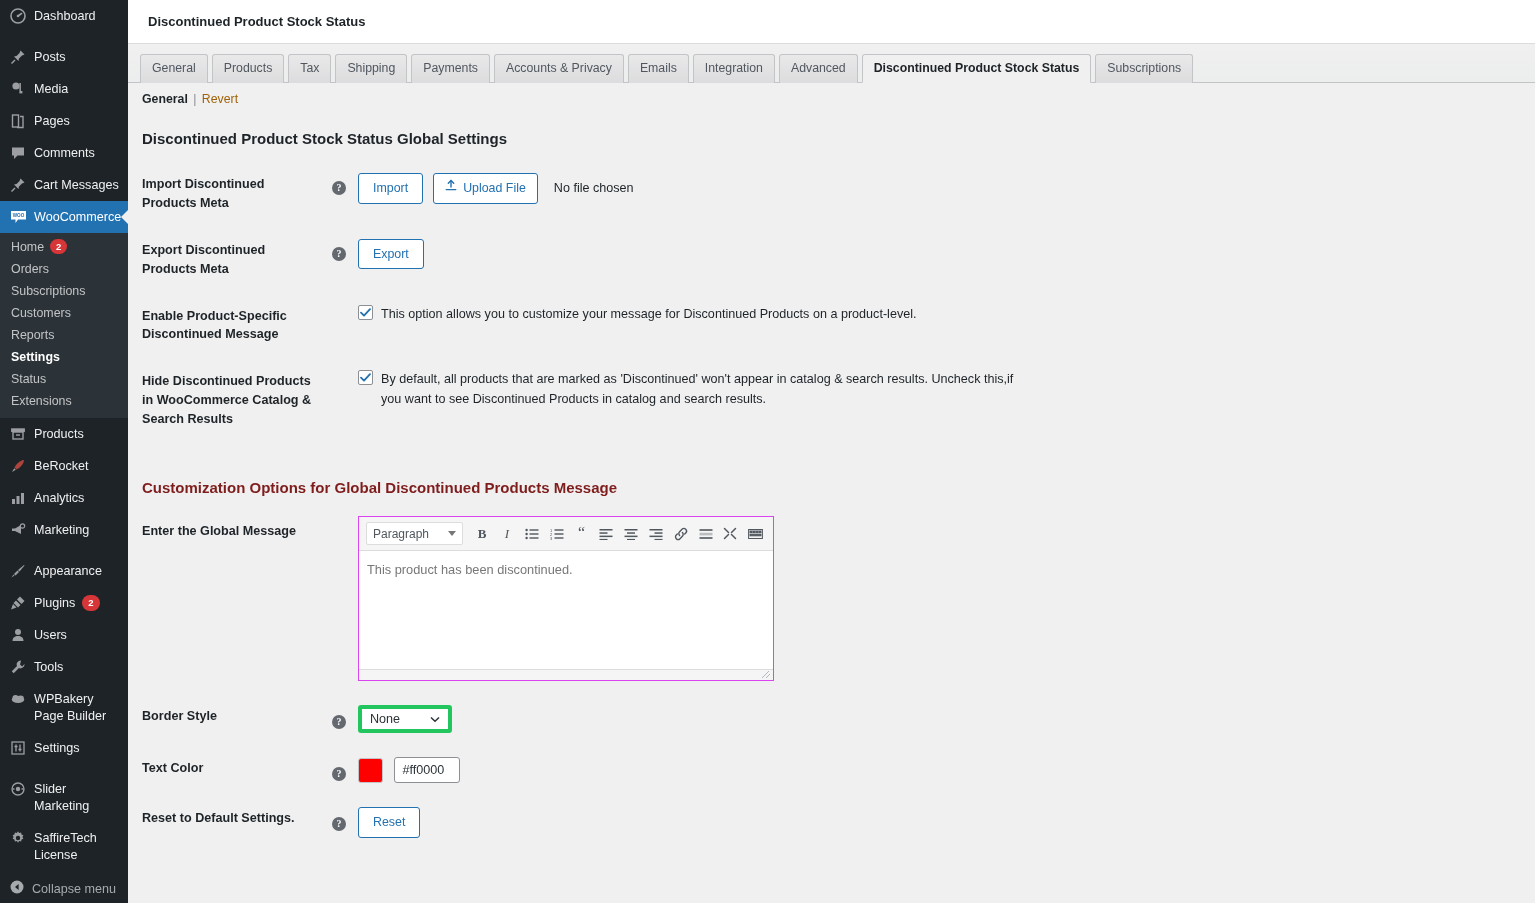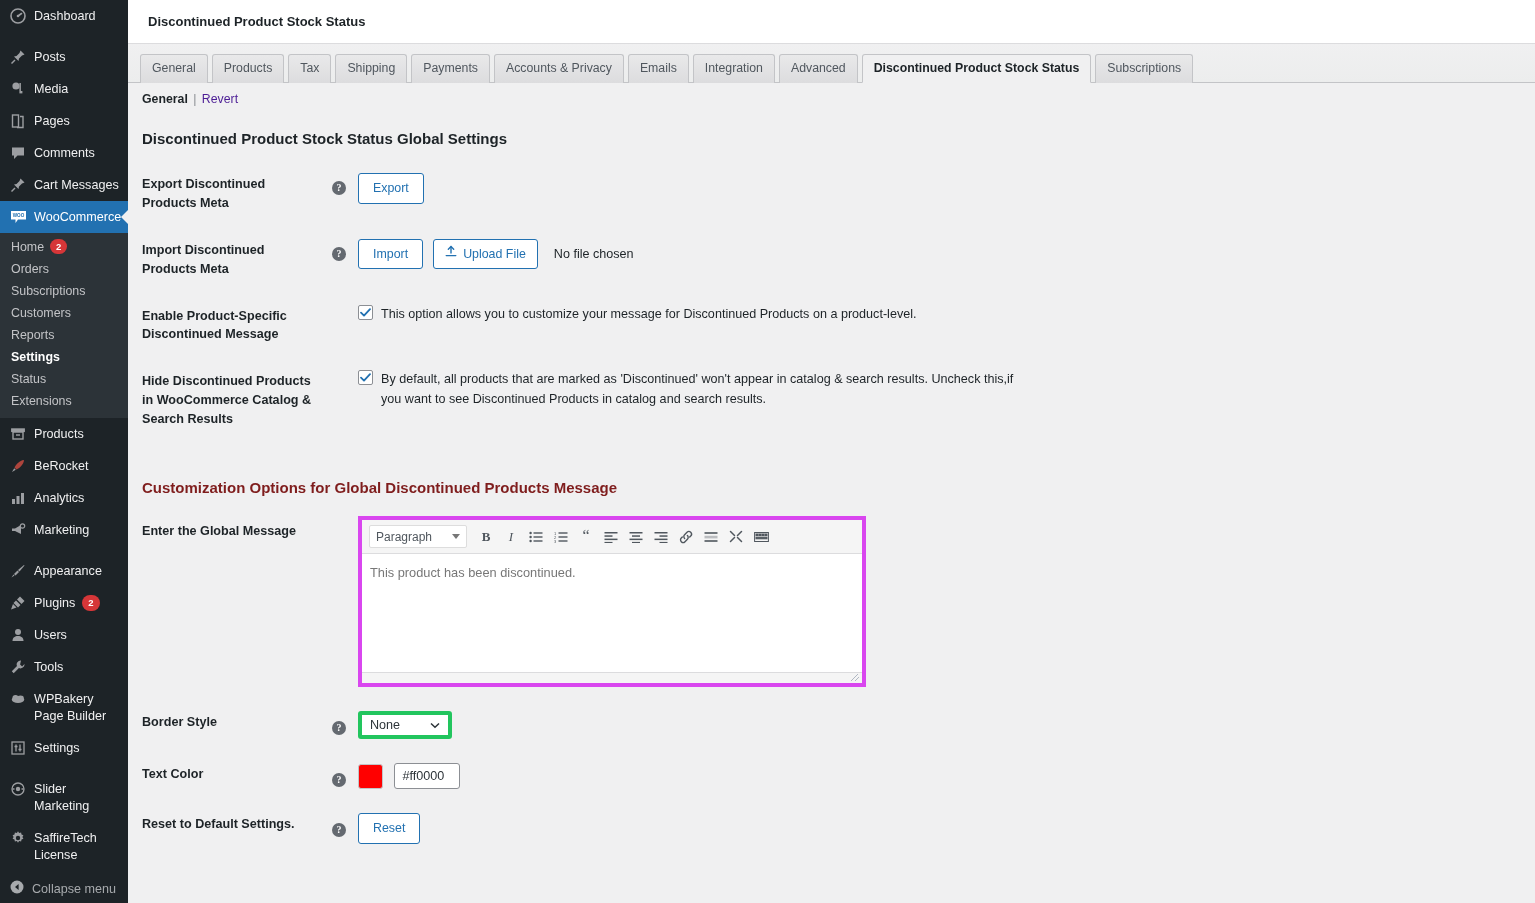--- a/index.html
+++ b/index.html
@@ -86,21 +86,21 @@
   .tab.active {
     background: #f0f0f1; color: #1d2327; font-weight: bold;
     border-bottom: 1px solid #f0f0f1; z-index: 2;
   }
 
   .subnav {
     padding: 9px 0 6px 14px; font-size: 12.3px; color: #1d2327;
   }
   .subnav .cur { font-weight: bold; }
   .subnav .sep { color: #8c8f94; margin: 0 2px; }
-  .subnav a { color: #4c1d95; text-decoration: none; cursor: pointer; }
+  .subnav a { color: #a16207; text-decoration: none; cursor: pointer; }
 
   .content { padding: 0 1px 0 14px; }
   h2.sec {
     font-size: 15px; color: #1d2327; margin: 18px 0 14px 0; font-weight: bold;
   }
   h2.sec2 {
     font-size: 15px; color: #7f1d1d; margin: 36px 0 18px 0; font-weight: bold;
   }
 
   table.form { border-collapse: collapse; width: 100%; }
@@ -142,21 +142,21 @@
     border-radius: 2px; display: inline-flex;
     align-items: center; justify-content: center;
     cursor: pointer; margin-right: 8px;
   }
   .cb svg { display: block; }
   .cbrow { display: flex; align-items: flex-start; }
   .cbtext { font-size: 12.6px; color: #1d2327; line-height: 1.55; max-width: 640px; }
 
   
   .editor {
-    width: 508px; border: 4px solid #d946ef; background: #c2410c;
+    width: 416px; border: 1px solid #d946ef; background: #c2410c;
   }
   .editor-toolbar {
     background: #f5f5f5; border-bottom: 1px solid #dcdcde;
     padding: 5px 7px; display: flex; align-items: center; gap: 3px;
   }
   .fmt-select {
     width: 98px; height: 23px; font-size: 12px;
     border: 1px solid #ddd; background: #fff; color: #50575e;
     border-radius: 2px; padding: 0 6px;
     display: flex; align-items: center; justify-content: space-between;
@@ -481,45 +481,45 @@
       <a>Revert</a>
     </div>
 
     <div class="content">
 
       <h2 class="sec">Discontinued Product Stock Status Global Settings</h2>
 
       <table class="form">
         <tbody>
             <tr>
-          <td class="th">Export Discontinued Products Meta</td>
-          <td class="help"><span class="qm">?</span></td>
-          <td class="fld">
-            <button class="btn-outline">Export</button>
-          </td>
-        </tr>
-
-        <tr>
           <td class="th">Import Discontinued Products Meta</td>
           <td class="help"><span class="qm">?</span></td>
           <td class="fld">
             <div class="inline-row">
               <button class="btn-outline">Import</button>
               <button class="btn-upload" style="margin-left:10px">
                 <span>
                   <svg width="12" height="13" viewBox="0 0 12 13" fill="none" stroke="#2271b1" stroke-width="1.4" stroke-linecap="round">
                         <path d="M6 8 V1.8"></path>
                         <path d="M3.3 4.3 L6 1.6 L8.7 4.3"></path>
                         <path d="M1.2 10.6 h9.6"></path>
                       </svg>
                 </span>
                 <span>Upload File</span>
               </button>
               <span class="nofile">No file chosen</span>
             </div>
+          </td>
+        </tr>
+
+        <tr>
+          <td class="th">Export Discontinued Products Meta</td>
+          <td class="help"><span class="qm">?</span></td>
+          <td class="fld">
+            <button class="btn-outline">Export</button>
           </td>
         </tr>
 
         <tr>
           <td class="th">Enable Product-Specific Discontinued Message</td>
           <td class="help"></td>
           <td class="fld">
             <div class="cbrow">
               <span class="cb">
                 <svg width="11" height="9" viewBox="0 0 11 9">

